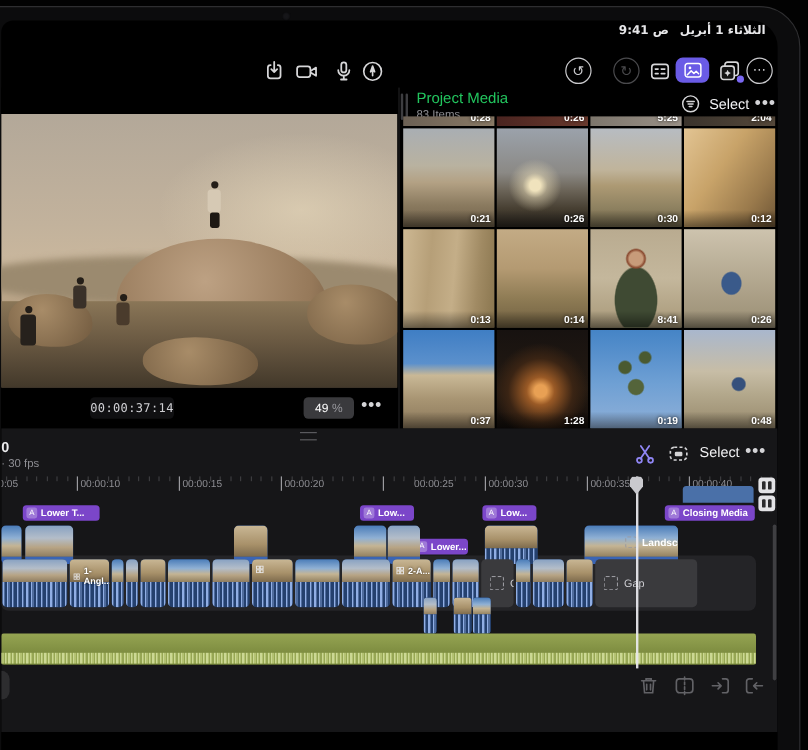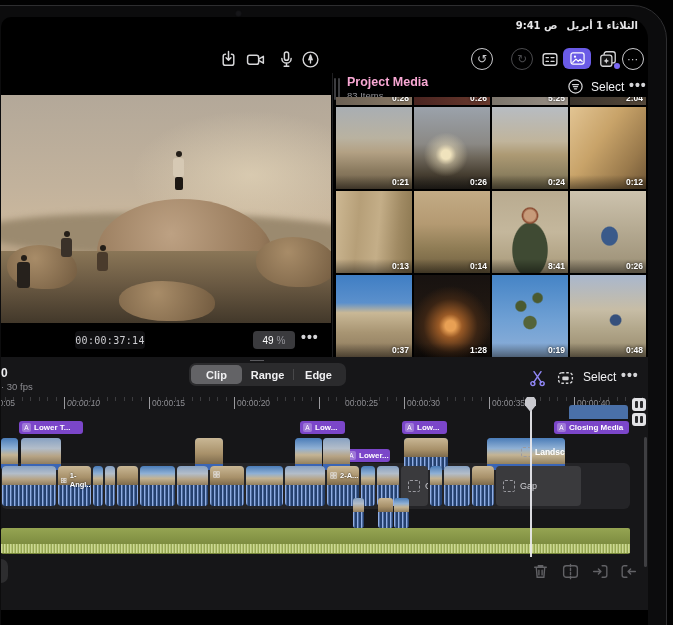--- a/index.html
+++ b/index.html
@@ -47,21 +47,21 @@
   .zoom-box{position:absolute;left:252px;top:8px;width:42px;height:18px;background:#3a3a3d;border-radius:4px;
     display:flex;align-items:center;justify-content:center;gap:3px;font-size:10px;color:#fff;}
   .zoom-box .unit{color:#97979c;}
   .more-dots{color:#d4d4d7;font-size:14px;letter-spacing:1px;font-weight:bold;}
   .viewer-more{position:absolute;left:300px;top:6px;}
   
   .media-panel{position:absolute;left:331px;top:56px;width:316px;height:286px;background:#000;
     border-left:1px solid #1e1e20;overflow:hidden;}
   .mp-handle{position:absolute;left:1px;top:5px;width:2px;height:22px;background:#3d3d40;border-radius:1px;
     box-shadow:4px 0 0 #3d3d40;}
-  .mp-title{position:absolute;left:14px;top:2px;color:#f9a8d4;font-size:12.5px;font-weight:bold;}
+  .mp-title{position:absolute;left:14px;top:2px;color:#22c55e;font-size:12.5px;font-weight:normal;}
   .mp-count{position:absolute;left:14px;top:17px;color:#8e8e93;font-size:9.5px;}
   .mp-filter{position:absolute;left:234px;top:5px;}
   .mp-select{position:absolute;left:258px;top:7px;color:#f2f2f4;font-size:12px;}
   .mp-more{position:absolute;left:296px;top:4px;}
   .cell{position:absolute;width:76px;overflow:hidden;background:#222;}
   .cell .dur{position:absolute;right:3px;bottom:2px;color:#fff;font-size:8.5px;font-weight:bold;
     text-shadow:0 0 3px rgba(0,0,0,.9);}
   .cell .shade{position:absolute;left:0;right:0;bottom:0;height:14px;background:linear-gradient(transparent,rgba(0,0,0,.45));}
   .p1{background:linear-gradient(90deg,#6b6054,#8a7a66);} .p2{background:linear-gradient(90deg,#4a2420,#6a3a2e);}
   .p3{background:linear-gradient(90deg,#7d766c,#9a9188);} .p4{background:linear-gradient(90deg,#3a332c,#55483a);}
@@ -288,21 +288,21 @@
             <div class="cell wide-rocks" style="left: 3px; top: 34px; height: 82px;">
               <div class="shade"></div>
               <span class="dur">0:21</span>
             </div>
             <div class="cell sunset-pair" style="left: 81px; top: 34px; height: 82px;">
               <div class="shade"></div>
               <span class="dur">0:26</span>
             </div>
             <div class="cell hill-slope" style="left: 159px; top: 34px; height: 82px;">
               <div class="shade"></div>
-              <span class="dur">0:24</span>
+              <span class="dur">0:30</span>
             </div>
             <div class="cell rock-closeup" style="left: 237px; top: 34px; height: 82px;">
               <div class="shade"></div>
               <span class="dur">0:12</span>
             </div>
             <div class="cell rocks-blur" style="left: 3px; top: 118px; height: 82px;">
               <div class="shade"></div>
               <span class="dur">0:13</span>
             </div>
             <div class="cell rocks-green" style="left: 81px; top: 118px; height: 82px;">
@@ -333,25 +333,20 @@
               <div class="shade"></div>
               <span class="dur">0:48</span>
             </div>
           </div>
       </div>
 
       <div class="timeline">
         <div class="tl-handle"></div>
         <div class="tl-title">0</div>
         <div class="tl-fps">· 30 fps</div>
-        <div class="seg" id="tool-seg">
-            <div class="opt sel">Clip</div>
-            <div class="opt">Range</div>
-            <div class="opt divided">Edge</div>
-          </div>
         <div class="tl-tool" style="left:527px;">
           <svg width="19" height="19" viewBox="0 0 18 18" fill="none" stroke="#9086f5" stroke-width="1.4" stroke-linecap="round">
             <path d="M5.4 13.6 12.3 3.5 M12.6 13.6 5.7 3.5"></path>
             <circle cx="4.6" cy="14.8" r="1.9"></circle>
               <circle cx="13.4" cy="14.8" r="1.9"></circle>
           </svg>
         </div>
         <div class="tl-tool" style="left:555px;">
           <svg width="19" height="19" viewBox="0 0 18 18" fill="none" stroke="#d4d4d6" stroke-width="1.3">
             <rect x="2.5" y="4.5" width="13" height="10" rx="3" stroke-dasharray="2.4 1.8"></rect>
@@ -432,21 +427,21 @@
             <div class="tick major" style="left: 573px; height: 12px;"></div>
             <div class="tick" style="left: 581.5px; height: 3.5px;"></div>
             <div class="tick" style="left: 590px; height: 3.5px;"></div>
             <div class="tick" style="left: 598.5px; height: 3.5px;"></div>
             <div class="tick" style="left: 607px; height: 3.5px;"></div>
             <div class="tick" style="left: 615.5px; height: 3.5px;"></div>
             <div class="tick" style="left: 624px; height: 3.5px;"></div>
             <div class="tick" style="left: 632.5px; height: 3.5px;"></div>
             <div class="tick" style="left: 641px; height: 3.5px;"></div>
             <span class="rlabel" style="left: -19px;">00:00:05</span>
-            <span class="rlabel" style="left: 66px; font-style: italic;">00:00:10</span>
+            <span class="rlabel" style="left: 66px;">00:00:10</span>
             <span class="rlabel" style="left: 151px;">00:00:15</span>
             <span class="rlabel" style="left: 236px;">00:00:20</span>
             <span class="rlabel" style="left: 321px; margin-left: 23px;">00:00:25</span>
             <span class="rlabel" style="left: 406px;">00:00:30</span>
             <span class="rlabel" style="left: 491px;">00:00:35</span>
             <span class="rlabel" style="left: 576px;">00:00:40</span>
           </div>
         <div class="offclip" id="offclip" style="left: 568px; width: 59px;"></div>
         <div class="appr-btn" style="top:41px;">
             <i></i>

